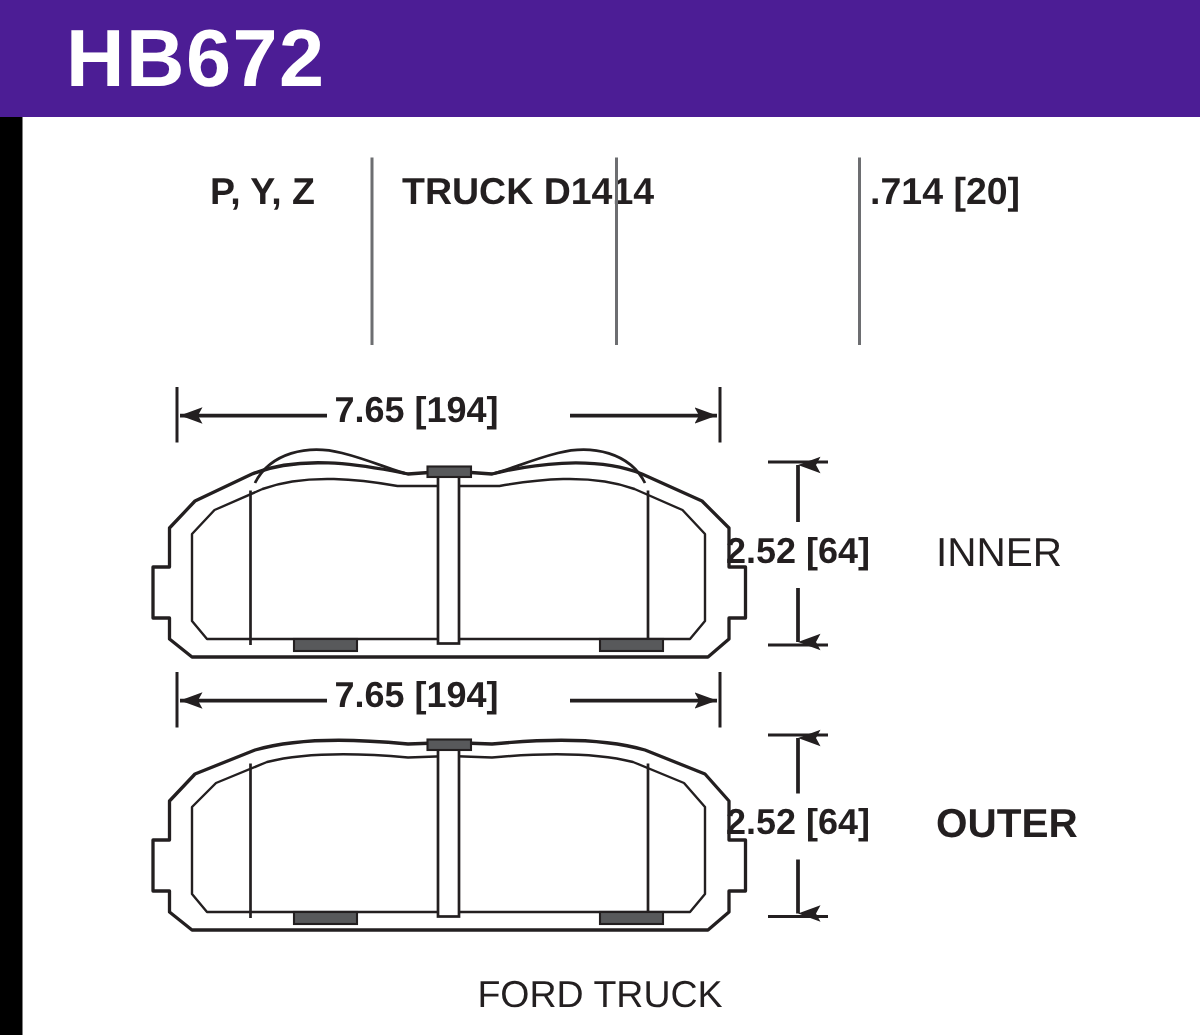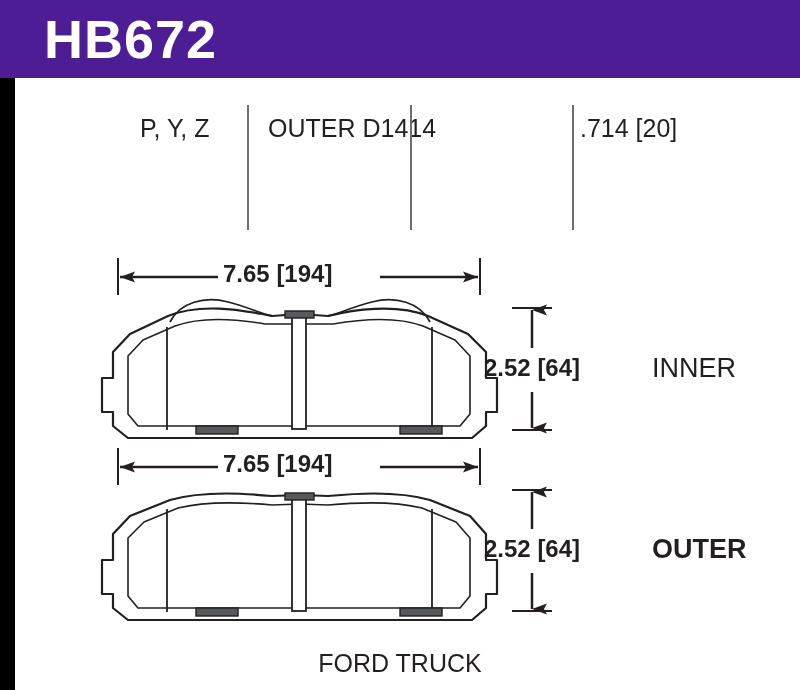--- a/index.html
+++ b/index.html
@@ -44,21 +44,21 @@
     width: 15px;
     height: 612px;
     background: #000000;
   }
 
   
   .spec-text {
     position: absolute;
     color: #231f20;
     font-size: 25px;
-    font-weight: normal;
+    font-weight: bold;
     line-height: 30px;
     white-space: nowrap;
   }
   #spec-compounds { left: 140px; top: 113px; }
   #spec-fmsi      { left: 268px; top: 113px; }
   #spec-thickness { left: 580px; top: 113px; }
 
   .divider {
     position: absolute;
     top: 105px;
@@ -93,21 +93,20 @@
   #dim-width-outer  { left: 223px; top: 448px; }
   #dim-height-inner { left: 484px; top: 352px; }
   #dim-height-outer { left: 484px; top: 533px; }
 
   .side-label {
     position: absolute;
     color: #231f20;
     font-size: 27px;
     line-height: 32px;
     white-space: nowrap;
-    margin-left: 28px;
   }
   #side-label-inner { left: 624px; top: 352px; }
   #side-label-outer { left: 624px; top: 533px; font-weight: bold; }
 
   
   #vehicle-label {
     position: absolute;
     left: 0;
     top: 648px;
     width: 800px;
@@ -123,21 +122,21 @@
 <div id="header-bar">
   <div id="part-number">HB672</div>
 </div>
 
 <div id="frame-left"></div>
 
 <div class="spec-text" id="spec-compounds">P, Y, Z</div>
 
 <div class="divider" id="divider-1"></div>
 
-<div class="spec-text" id="spec-fmsi">OUTER D1414</div>
+<div class="spec-text" id="spec-fmsi">TRUCK D1414</div>
 
 <div class="divider" id="divider-2"></div>
 <div class="divider" id="divider-3"></div>
 
 <div class="spec-text" id="spec-thickness">.714 [20]</div>
 
 <svg id="drawing" viewBox="0 0 800 690">
   <defs>
 
     <marker id="arrL" markerWidth="16" markerHeight="12" refX="1" refY="6" orient="auto" markerUnits="userSpaceOnUse">

